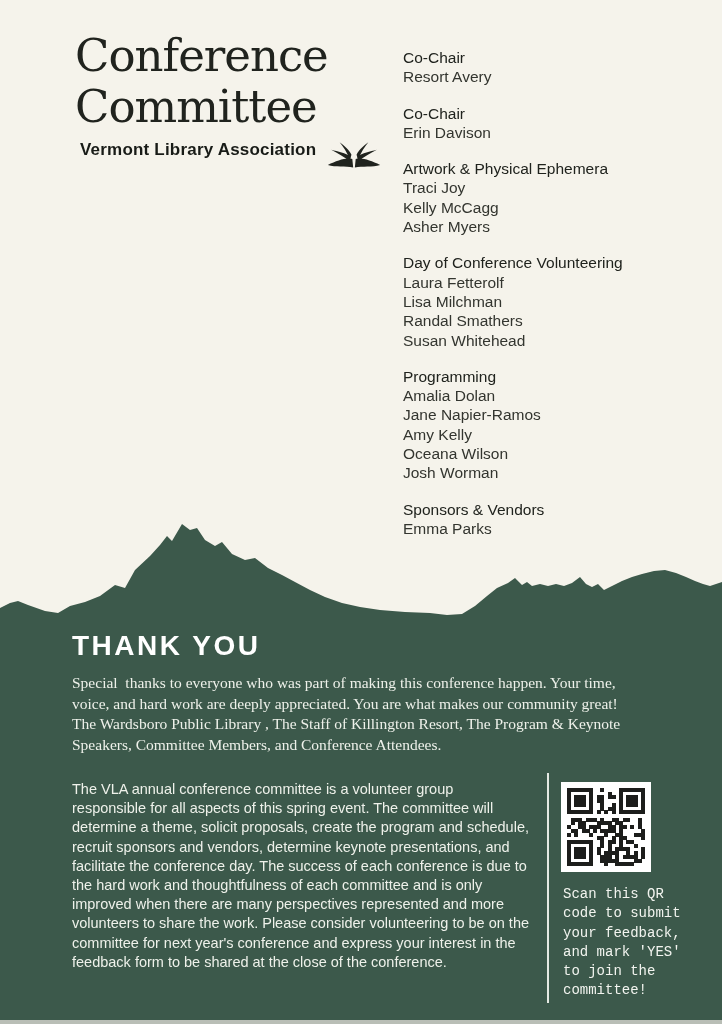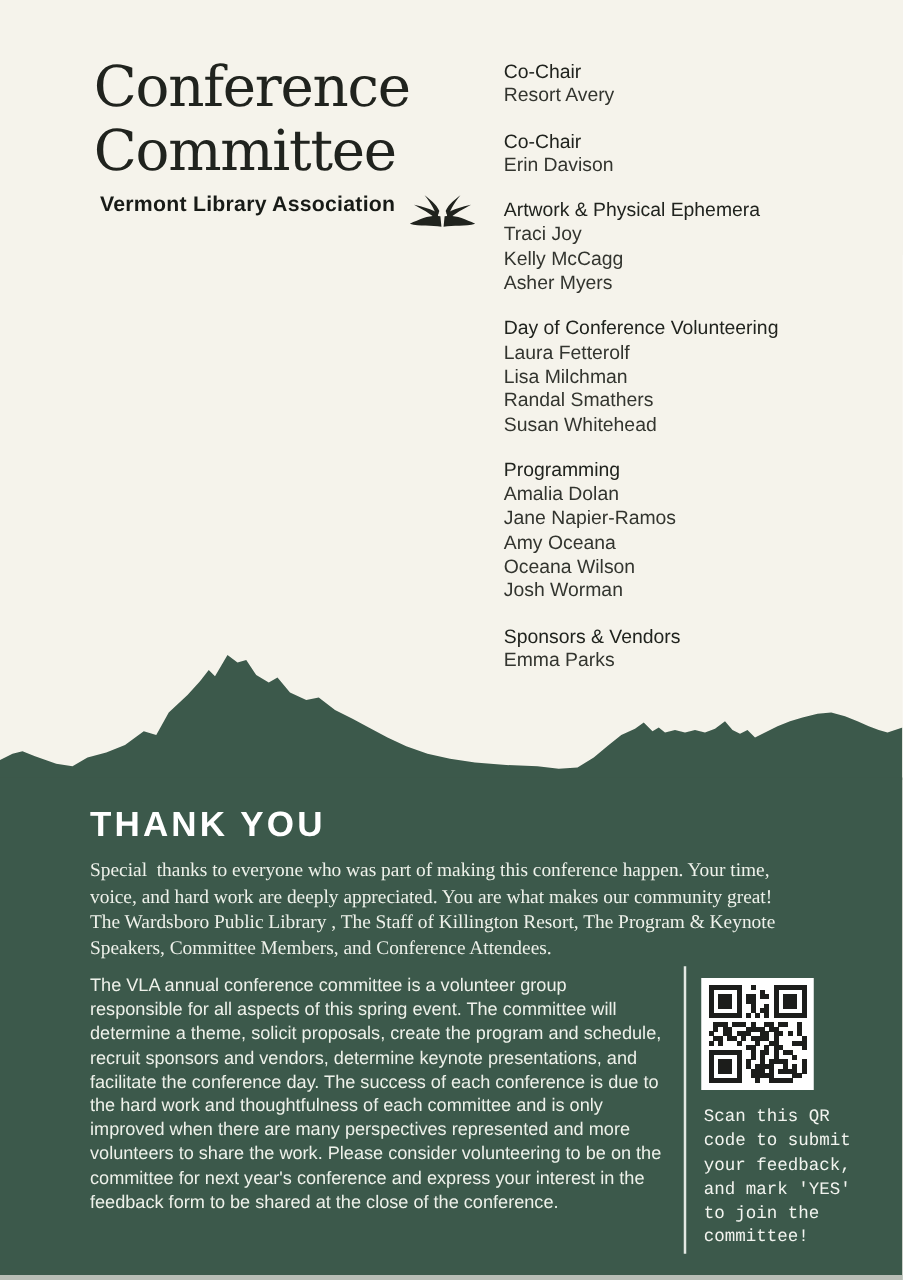--- a/index.html
+++ b/index.html
@@ -1,37 +1,37 @@
 <!DOCTYPE html>
 <html><head>
 <meta charset="utf-8">
 <style>
   html,body{margin:0;padding:0;}
   body{width:722px;height:1024px;overflow:hidden;font-family:"Liberation Sans",sans-serif;}
   .page{position:relative;width:722px;height:1024px;background:#f5f3eb;overflow:hidden;}
 
   
-  .masthead{position:absolute;left:75px;top:44px;width:310px;}
+  .masthead{position:absolute;left:75px;top:30px;width:310px;}
   .title{margin:0;font-family:"DejaVu Serif",serif;font-weight:400;font-size:45px;line-height:51px;
          letter-spacing:-1px;color:#20231e;white-space:pre;}
   .subtitle-row{display:flex;gap:11px;margin-top:8px;padding-left:5px;}
   .subtitle{font-weight:700;font-size:17px;color:#181b17;letter-spacing:.2px;white-space:nowrap;}
   .book-icon{flex:0 0 auto;}
 
   
   .roster{position:absolute;left:403px;top:48px;width:290px;}
   .roster-block{margin-bottom:17px;}
   .role{font-weight:400;font-size:15.5px;line-height:19.3px;color:#20231e;}
   .member{font-weight:400;font-size:15.5px;line-height:19.3px;color:#33352f;}
 
   
   .mountain{position:absolute;left:0;top:516px;width:722px;height:108px;display:block;}
   .green-panel{position:absolute;left:0;top:622px;width:722px;height:402px;background:#3c594b;}
   .section-heading{margin:0;font-size:28px;font-weight:700;letter-spacing:2.5px;color:#ffffff;white-space:nowrap;}
-  .thanks{position:absolute;left:72px;top:644px;width:620px;}
+  .thanks{position:absolute;left:72px;top:630px;width:620px;}
   .thanks .body{margin:11px 0 0 0;font-size:15.5px;line-height:20.6px;color:#eef1ea;white-space:pre;font-family:Liberation Serif, serif;}
   .volunteer{position:absolute;left:72px;top:768px;width:480px;}
   .volunteer .body{margin:12px 0 0 0;font-size:14.5px;line-height:19.2px;color:#eef1ea;white-space:pre;}
 
   .divider{position:absolute;left:547px;top:773px;width:2px;height:230px;background:#f3f5f0;opacity:.92;}
 
   .qr-wrap{position:absolute;left:561px;top:782px;width:112px;}
   .qr-svg{display:block;width:90px;height:90px;}
   .qr-caption{margin:13px 0 0 2px;font-size:14px;line-height:19.3px;color:#f2f4ef;white-space:pre;font-family:Liberation Mono, monospace;}
 
@@ -81,21 +81,21 @@
         <div class="role">Day of Conference Volunteering</div>
         <div class="member">Laura Fetterolf</div>
         <div class="member">Lisa Milchman</div>
         <div class="member">Randal Smathers</div>
         <div class="member">Susan Whitehead</div>
       </div>
       <div class="roster-block">
         <div class="role">Programming</div>
         <div class="member">Amalia Dolan</div>
         <div class="member">Jane Napier-Ramos</div>
-        <div class="member">Amy Oceana</div>
+        <div class="member">Amy Kelly</div>
         <div class="member">Oceana Wilson</div>
         <div class="member">Josh Worman</div>
       </div>
       <div class="roster-block">
         <div class="role">Sponsors &amp; Vendors</div>
         <div class="member">Emma Parks</div>
       </div>
     </section>
 
   <svg class="mountain" viewBox="0 0 722 108" preserveAspectRatio="none">

